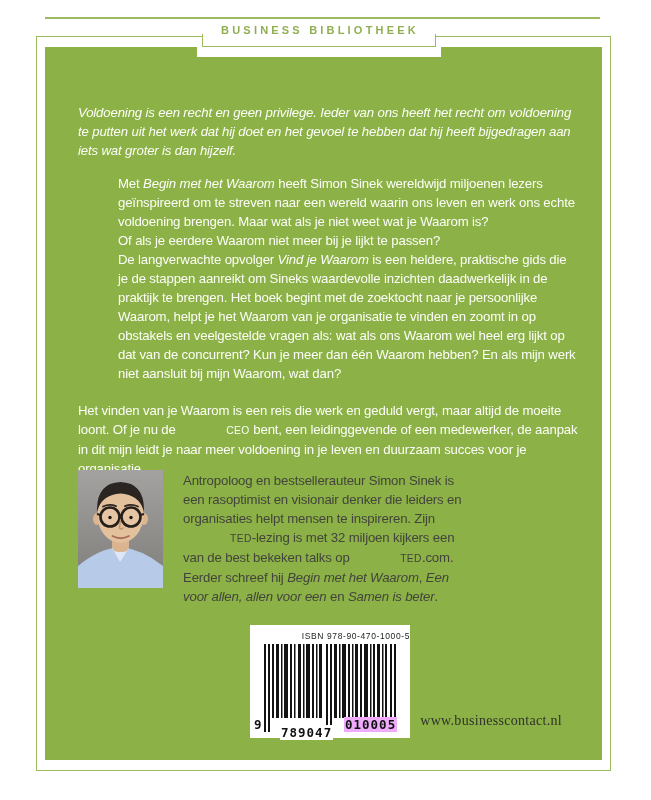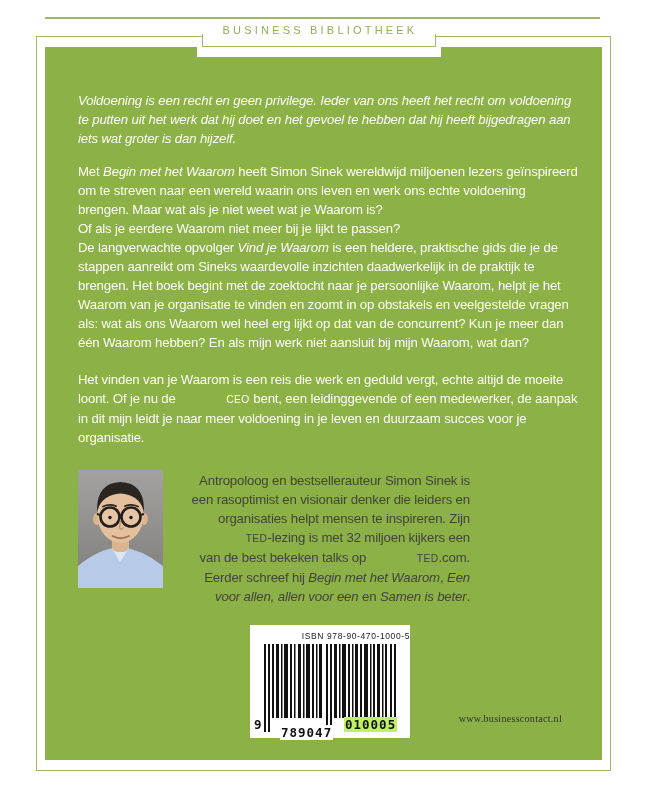--- a/index.html
+++ b/index.html
@@ -24,21 +24,21 @@
     left: 45px; top: 17px;
     width: 555px; height: 2px;
     background: var(--line-green);
   }
   .series-label {
     position: absolute;
     left: 160px; top: 24px;
     width: 320px; height: 14px;
     text-align: center;
     font-size: 11px;
-    font-weight: normal;
+    font-weight: bold;
     letter-spacing: 3.2px;
     color: var(--label-green);
   }
   .frame {
     position: absolute;
     left: 36px; top: 36px;
     width: 575px; height: 735px;
     border: 1.5px solid var(--line-green);
   }
   .label-tab {
@@ -59,49 +59,48 @@
   }
   .panel-notch {
     position: absolute;
     left: 197px; top: 47px;
     width: 244px; height: 10px;
     background: #ffffff;
     z-index: 2;
   }
   .blurb {
     position: absolute;
-    left: 78px; top: 91px;
+    left: 78px; top: 103px;
     width: 500px;
     z-index: 2;
     color: var(--body-text);
     font-size: 13.2px;
     line-height: 19px;
     letter-spacing: -0.15px;
   }
   .blurb p { margin: 0 0 14px 0; white-space: pre-line; }
-  .blurb p.p2 { margin-bottom: 18px; }
+  .blurb p.p2 { margin-bottom: 18px; margin-left: 40px; }
   .it { font-style: italic; }
   .sc { font-size: 0.78em; letter-spacing: 0.4px; margin-left: 47px; }
   .author-photo {
     position: absolute;
     left: 78px; top: 470px;
     width: 85px; height: 118px;
     z-index: 2;
     display: block;
   }
   .bio {
     position: absolute;
-    left: 176px; top: 471px;
+    left: 183px; top: 471px;
     width: 294px;
     z-index: 2;
     color: var(--bio-text);
     font-size: 13.2px;
     line-height: 19px;
     letter-spacing: -0.15px;
-    text-align: right;
   }
   .barcode-box {
     position: absolute;
     left: 250px; top: 625px;
     width: 160px; height: 113px;
     background: #ffffff;
     z-index: 2;
   }
   .isbn-label {
     position: absolute;
@@ -120,27 +119,27 @@
   .ean-row {
     position: absolute;
     left: 0; top: 92px; width: 160px; height: 16px;
     font-family: "DejaVu Sans Mono", monospace;
     font-size: 12.5px;
     font-weight: bold;
     color: #111111;
   }
   .ean-lead  { position: absolute; left: 3px;  top: 0; background: #fff; padding: 0 1px; }
   .ean-g1    { position: absolute; left: 30px; top: 0; background: #fff; padding: 0 1px; letter-spacing: 1px; margin-top: 8px; }
-  .ean-g2    { position: absolute; left: 94px; top: 0; background: #bef264; padding: 0 1px; letter-spacing: 1px; }
+  .ean-g2    { position: absolute; left: 94px; top: 0; background: #f0abfc; padding: 0 1px; letter-spacing: 1px; }
   .website {
     position: absolute;
     right: 89px; top: 713px;
     z-index: 2;
     font-family: "Liberation Serif", serif;
-    font-size: 10px;
+    font-size: 14px;
     letter-spacing: 0.3px;
     color: var(--site-text);
   }
 </style>
 </head>
 <body>
 
 <div class="page">
 
   <div class="top-rule"></div>
@@ -150,21 +149,21 @@
   <div class="frame"></div>
   <div class="label-tab"></div>
   <div class="panel"></div>
   <div class="panel-notch"></div>
 
   <div class="blurb">
     <p class="intro it"><span class="it">Voldoening is een recht en geen privilege. Ieder van ons heeft het recht om voldoening te putten uit het werk dat hij doet en het gevoel te hebben dat hij heeft bijgedragen aan iets wat groter is dan hijzelf.</span></p>
     <p class="p2"><span>Met </span><span class="it">Begin met het Waarom</span><span> heeft Simon Sinek wereldwijd miljoenen lezers geïnspireerd om te streven naar een wereld waarin ons leven en werk ons echte voldoening brengen. Maar wat als je niet weet wat je Waarom is?
 Of als je eerdere Waarom niet meer bij je lijkt te passen?
 De langverwachte opvolger </span><span class="it">Vind je Waarom</span><span> is een heldere, praktische gids die je de stappen aanreikt om Sineks waardevolle inzichten daadwerkelijk in de praktijk te brengen. Het boek begint met de zoektocht naar je persoonlijke Waarom, helpt je het Waarom van je organisatie te vinden en zoomt in op obstakels en veelgestelde vragen als: wat als ons Waarom wel heel erg lijkt op dat van de concurrent? Kun je meer dan één Waarom hebben? En als mijn werk niet aansluit bij mijn Waarom, wat dan?</span></p>
-    <p class="p3"><span>Het vinden van je Waarom is een reis die werk en geduld vergt, echte altijd de moeite loont. Of je nu de </span><span class="sc">CEO</span><span> bent, een leidinggevende of een medewerker, de aanpak in dit mijn leidt je naar meer voldoening in je leven en duurzaam succes voor je organisatie.</span></p>
+    <p class="p3"><span>Het vinden van je Waarom is een reis die werk en geduld vergt, maar altijd de moeite loont. Of je nu de </span><span class="sc">CEO</span><span> bent, een leidinggevende of een medewerker, de aanpak in dit mijn leidt je naar meer voldoening in je leven en duurzaam succes voor je organisatie.</span></p>
   </div>
 
   <svg class="author-photo" viewBox="0 0 85 118" xmlns="http://www.w3.org/2000/svg" aria-hidden="true">
     <defs>
       <linearGradient id="pbg" x1="0" y1="0" x2="0" y2="1">
         <stop offset="0" stop-color="#a3a2a0"></stop>
         <stop offset="1" stop-color="#7e7d7a"></stop>
       </linearGradient>
     </defs>
     <rect x="0" y="0" width="85" height="118" fill="url(#pbg)"></rect>

